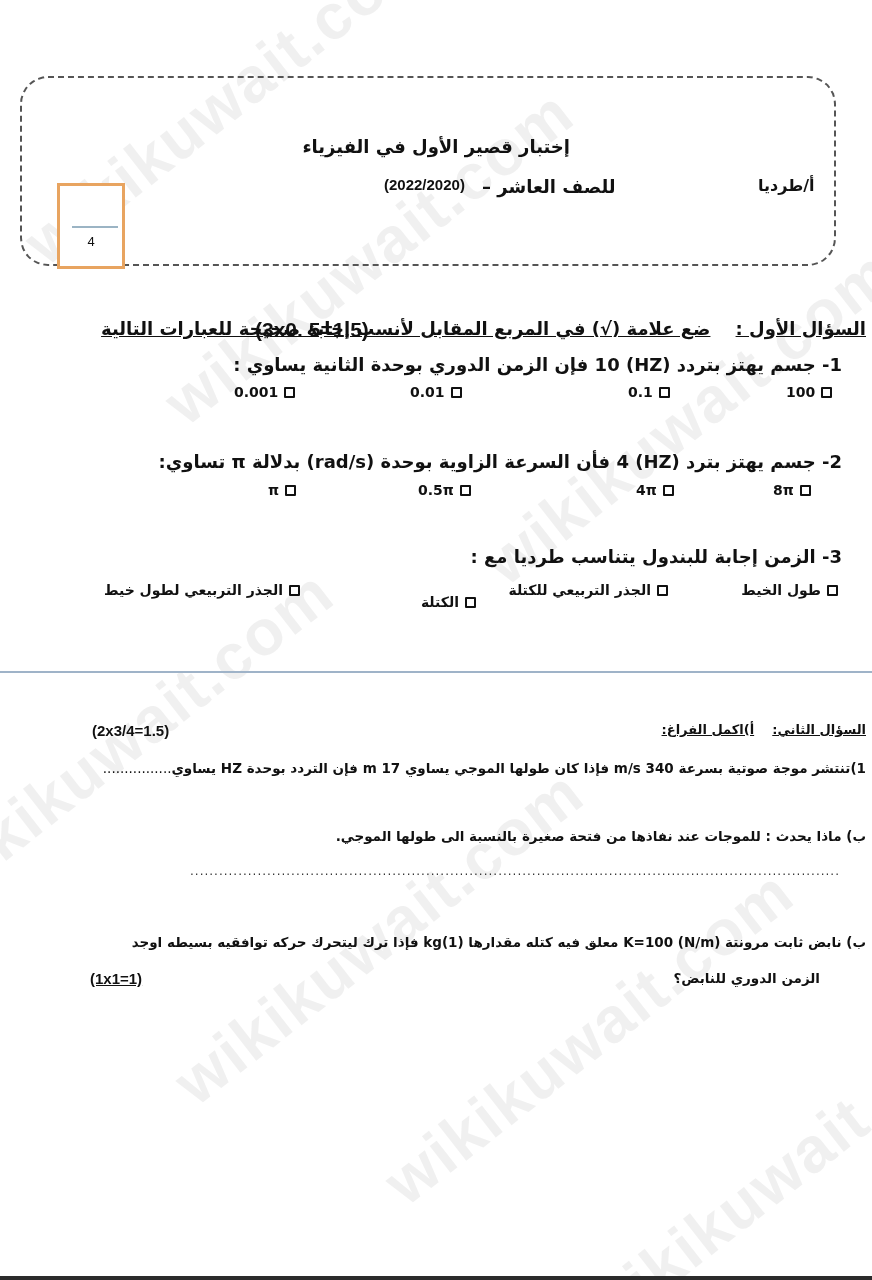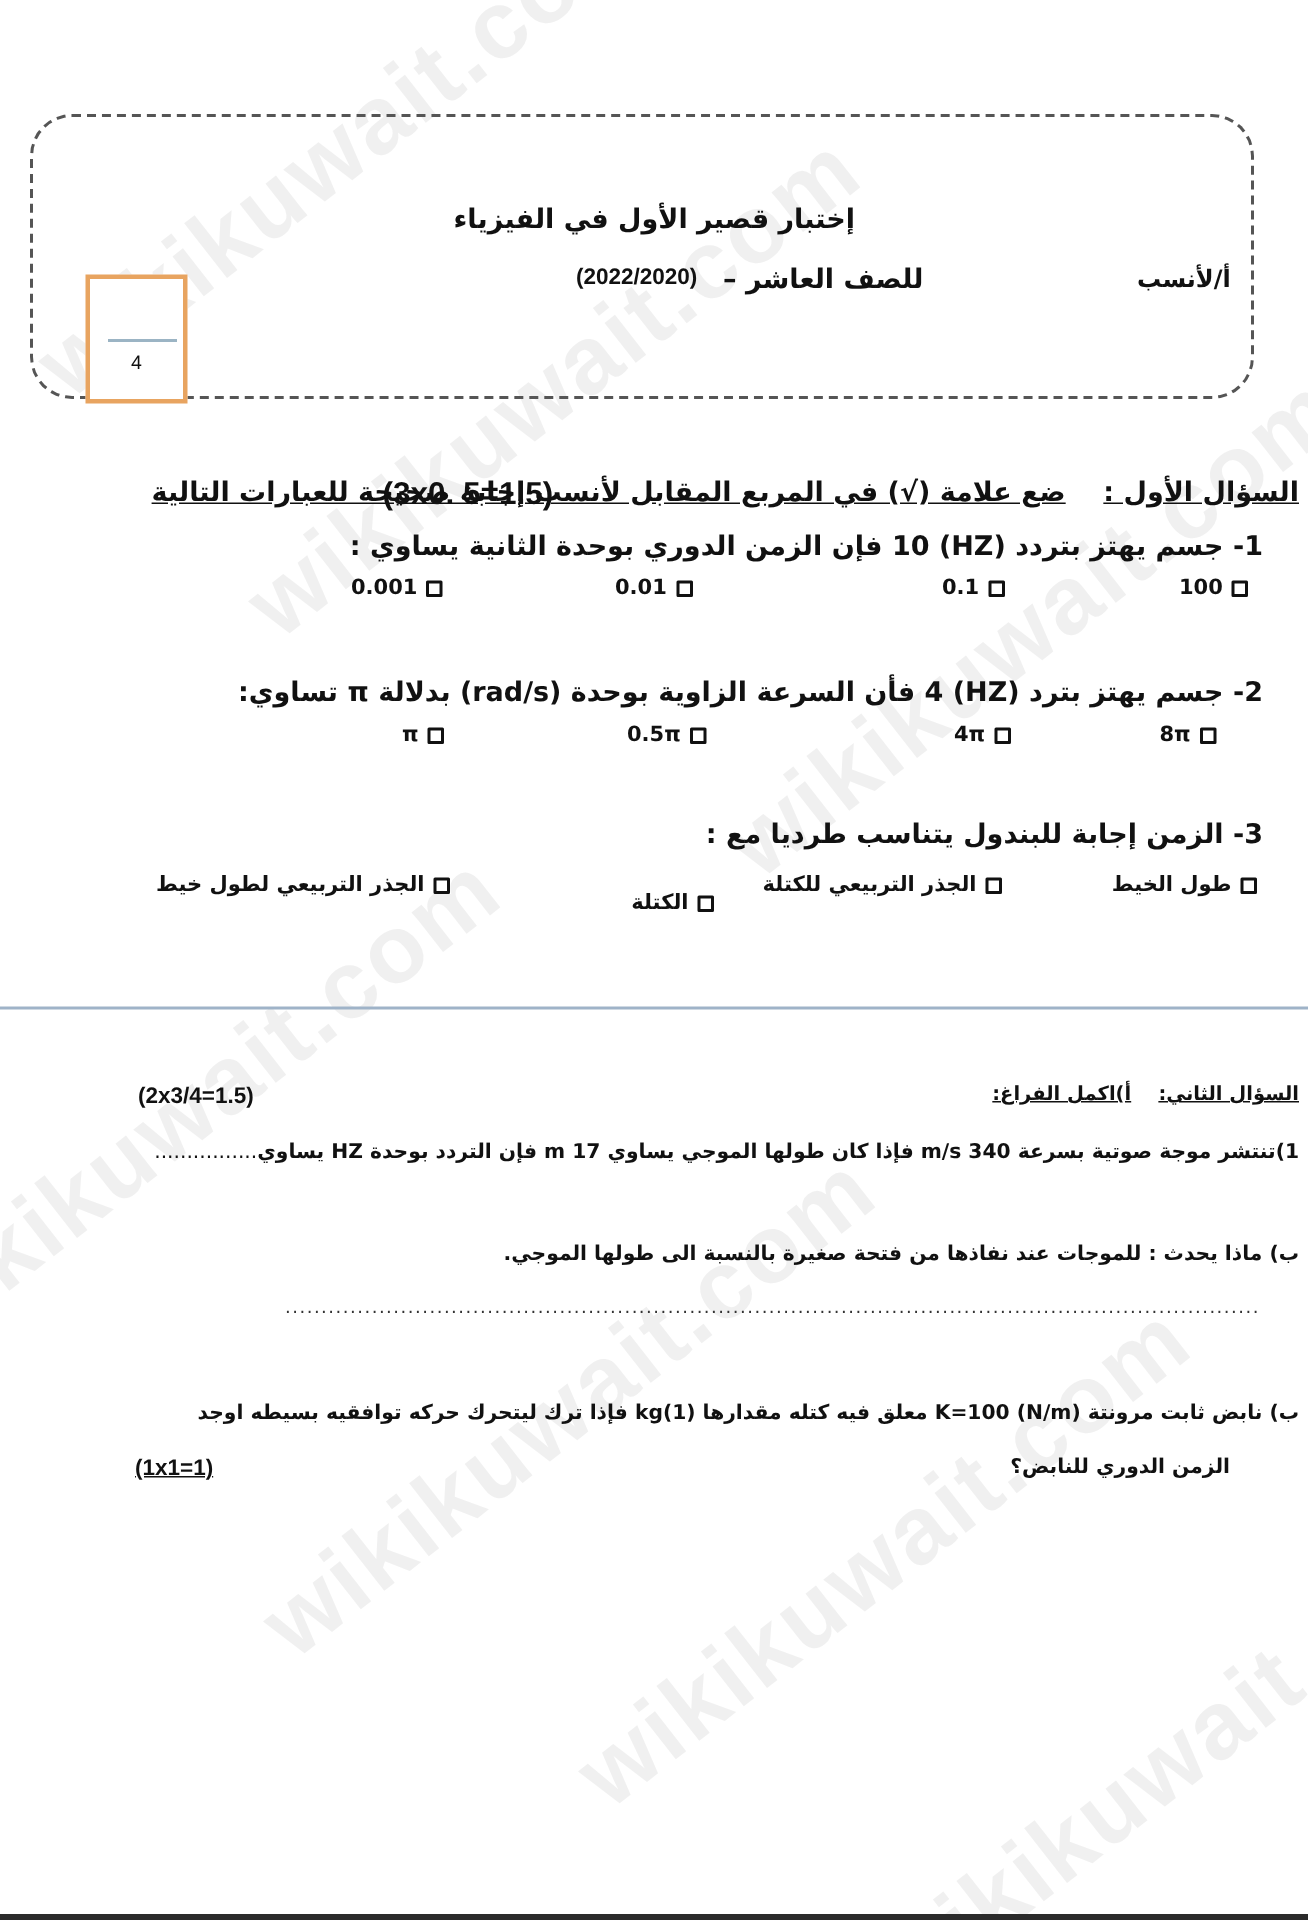--- a/index.html
+++ b/index.html
@@ -38,21 +38,21 @@
 <div class="watermark" style="left:440px; top:380px;">wikikuwait.com</div>
 <div class="watermark" style="left:-120px; top:700px;">wikikuwait.com</div>
 <div class="watermark" style="left:130px; top:900px;">wikikuwait.com</div>
 <div class="watermark" style="left:340px; top:1000px;">wikikuwait.com</div>
 <div class="watermark" style="left:540px; top:1130px;">wikikuwait.com</div>
 
 <div class="header-box"></div>
 <div class="abs txt rtl" style="left:370px; top:136px; width:200px; text-align:center;">إختبار قصير الأول في الفيزياء</div>
 <div class="abs txt rtl" style="left:482px; top:176px;">للصف العاشر –</div>
 <div class="abs txt" style="left:384px; top:176px; font-family:'Liberation Sans',sans-serif; font-size:15px;">(2022/2020)</div>
-<div class="abs txt rtl" style="left:758px; top:176px; font-size:16px;">أ/لأنسب</div>
+<div class="abs txt rtl" style="left:758px; top:176px; font-size:16px;">أ/طرديا</div>
 
 <div class="score-box">
   <div class="score-line"></div>
   <div class="score-total">4</div>
 </div>
 
 <div class="abs txt rtl" style="right:6px; top:318px; direction:rtl;">
   <span class="u">السؤال الأول :</span>
   <span>&nbsp;&nbsp;</span>
   <span class="u">ضع علامة (√) في المربع المقابل لأنسب إجابة صحيحة للعبارات التالية</span>

